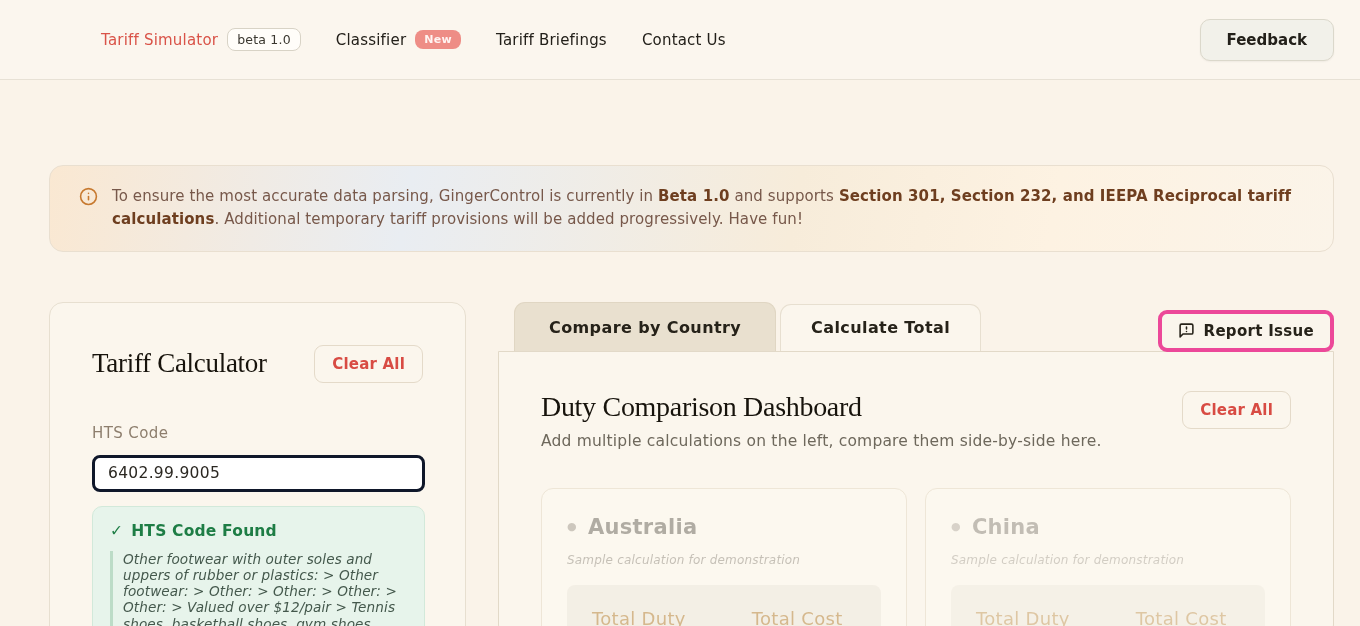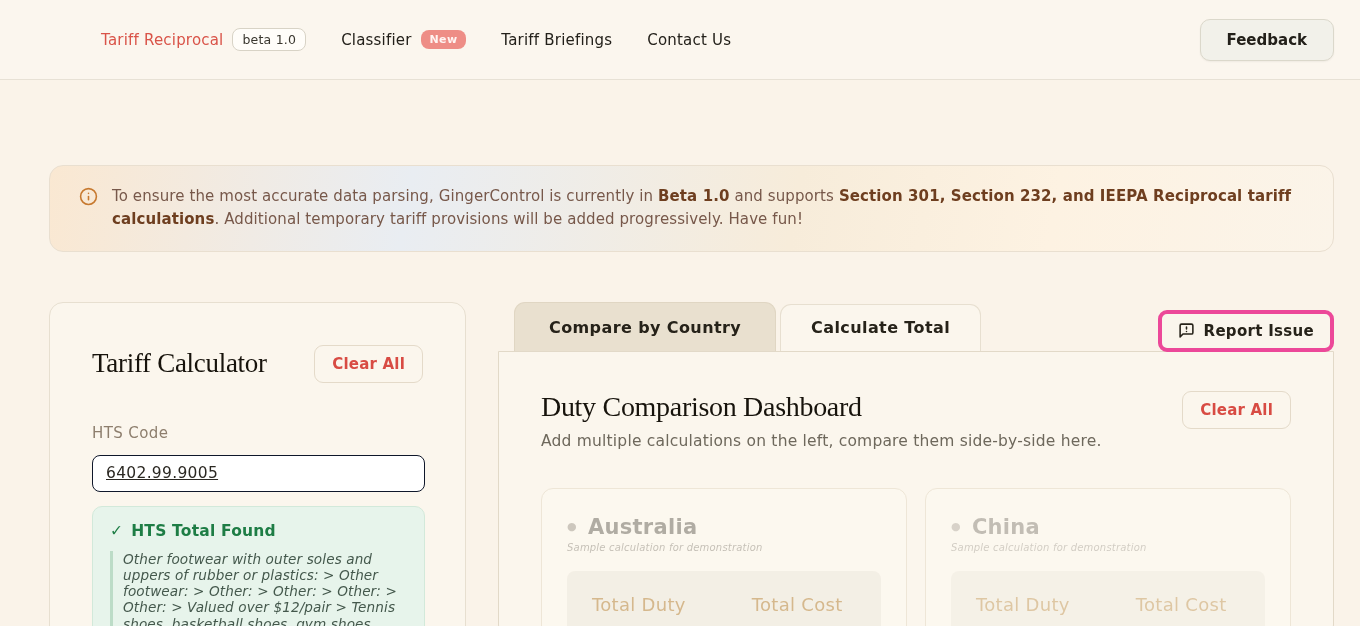--- a/index.html
+++ b/index.html
@@ -68,24 +68,23 @@
     font-size:27px; color:#17130c; letter-spacing:-0.3px;
   }
   .clear-btn {
     background:transparent; border:1px solid #e4dac9; border-radius:9px;
     color:#d84b43; font-weight:bold; font-size:15px; letter-spacing:0.2px;
     padding:9px 17px; cursor:pointer; font-family:inherit;
   }
   .field-label { margin-top:41px; font-size:15px; font-weight:400; color:#8d7e6d; letter-spacing:0.4px; }
   .hts-input {
     margin-top:13px; width:333px; height:37px;
-    background:#ffffff; border:1px solid #0f172a; border-radius:8px;
+    background:#ffffff; border:3px solid #0f172a; border-radius:8px;
     padding:0 13px; font-size:15.5px; color:#2b2822; letter-spacing:0.3px;
     font-family:inherit;
-    text-decoration:underline;
   }
   .result-box {
     margin-top:14px; width:333px;
     background:#e7f4eb; border:1px solid #d2e9da; border-radius:10px;
     padding:15px 17px 14px 17px;
   }
   .result-status { font-size:15.5px; font-weight:bold; color:#1e7d45; letter-spacing:0.2px; display:flex; gap:8px; align-items:baseline; }
   .result-desc {
     margin-top:11px; font-style:italic; font-size:13.6px; line-height:1.2;
     color:#44584c; border-left:3px solid #bcdcc7; padding-left:10px;
@@ -125,34 +124,34 @@
   }
   .panel-sub { margin-top:9px; font-size:15.5px; color:#6e685c; letter-spacing:0.2px; }
   .cards-row { display:flex; gap:18px; margin-top:38px; }
   .country-card {
     width:367px; background:#fcf8ef; border:1px solid #eee6d7; border-radius:12px;
     padding:26px 25px; height:160px;
   }
   .card-fade { opacity:0.42; }
   .card-title { font-size:21px; font-weight:bold; color:#4a453c; letter-spacing:0.3px; display:flex; align-items:center; gap:11px; }
   .card-dot { font-size:11px; color:#8d857a; }
-  .card-note { margin-top:3px; font-style:italic; font-size:10px; color:#7b746a; letter-spacing:0.2px; }
+  .card-note { margin-top:14px; font-style:italic; font-size:12px; color:#7b746a; letter-spacing:0.2px; }
   .stat-box {
     margin-top:18px; background:#e9e3d8; border-radius:8px;
     padding:23px 25px; display:flex; gap:66px;
   }
   .stat-label { font-size:18px; color:#a16207; letter-spacing:0.3px; }
 </style>
 </head>
 <body>
 
 <div class="header">
   <div class="nav">
     <div class="nav-item active">
-      <span class="nav-label">Tariff Reciprocal</span>
+      <span class="nav-label">Tariff Simulator</span>
       <span class="badge-beta">beta 1.0</span>
     </div>
     <div class="nav-item">
       <span class="nav-label">Classifier</span>
       <span class="badge-new">New</span>
     </div>
     <div class="nav-item">
       <span class="nav-label">Tariff Briefings</span>
     </div>
     <div class="nav-item">
@@ -180,21 +179,21 @@
   <div class="calc-card">
     <div class="calc-head">
       <div class="calc-title">Tariff Calculator</div>
       <button class="clear-btn">Clear All</button>
     </div>
     <div class="field-label">HTS Code</div>
     <input class="hts-input" type="text" value="6402.99.9005" style="">
     <div class="result-box">
       <div class="result-status">
         <span>✓</span>
-        <span>HTS Total Found</span>
+        <span>HTS Code Found</span>
       </div>
       <div class="result-desc">Other footwear with outer soles and uppers of rubber or plastics: &gt; Other footwear: &gt; Other: &gt; Other: &gt; Other: &gt; Other: &gt; Valued over $12/pair &gt; Tennis shoes, basketball shoes, gym shoes, training shoes and the like</div>
 
     </div>
   </div>
 
   <div class="dash-col">
     <div class="tab-row">
       <button class="tab active">Compare by Country</button>
       <button class="tab inactive">Calculate Total</button>

